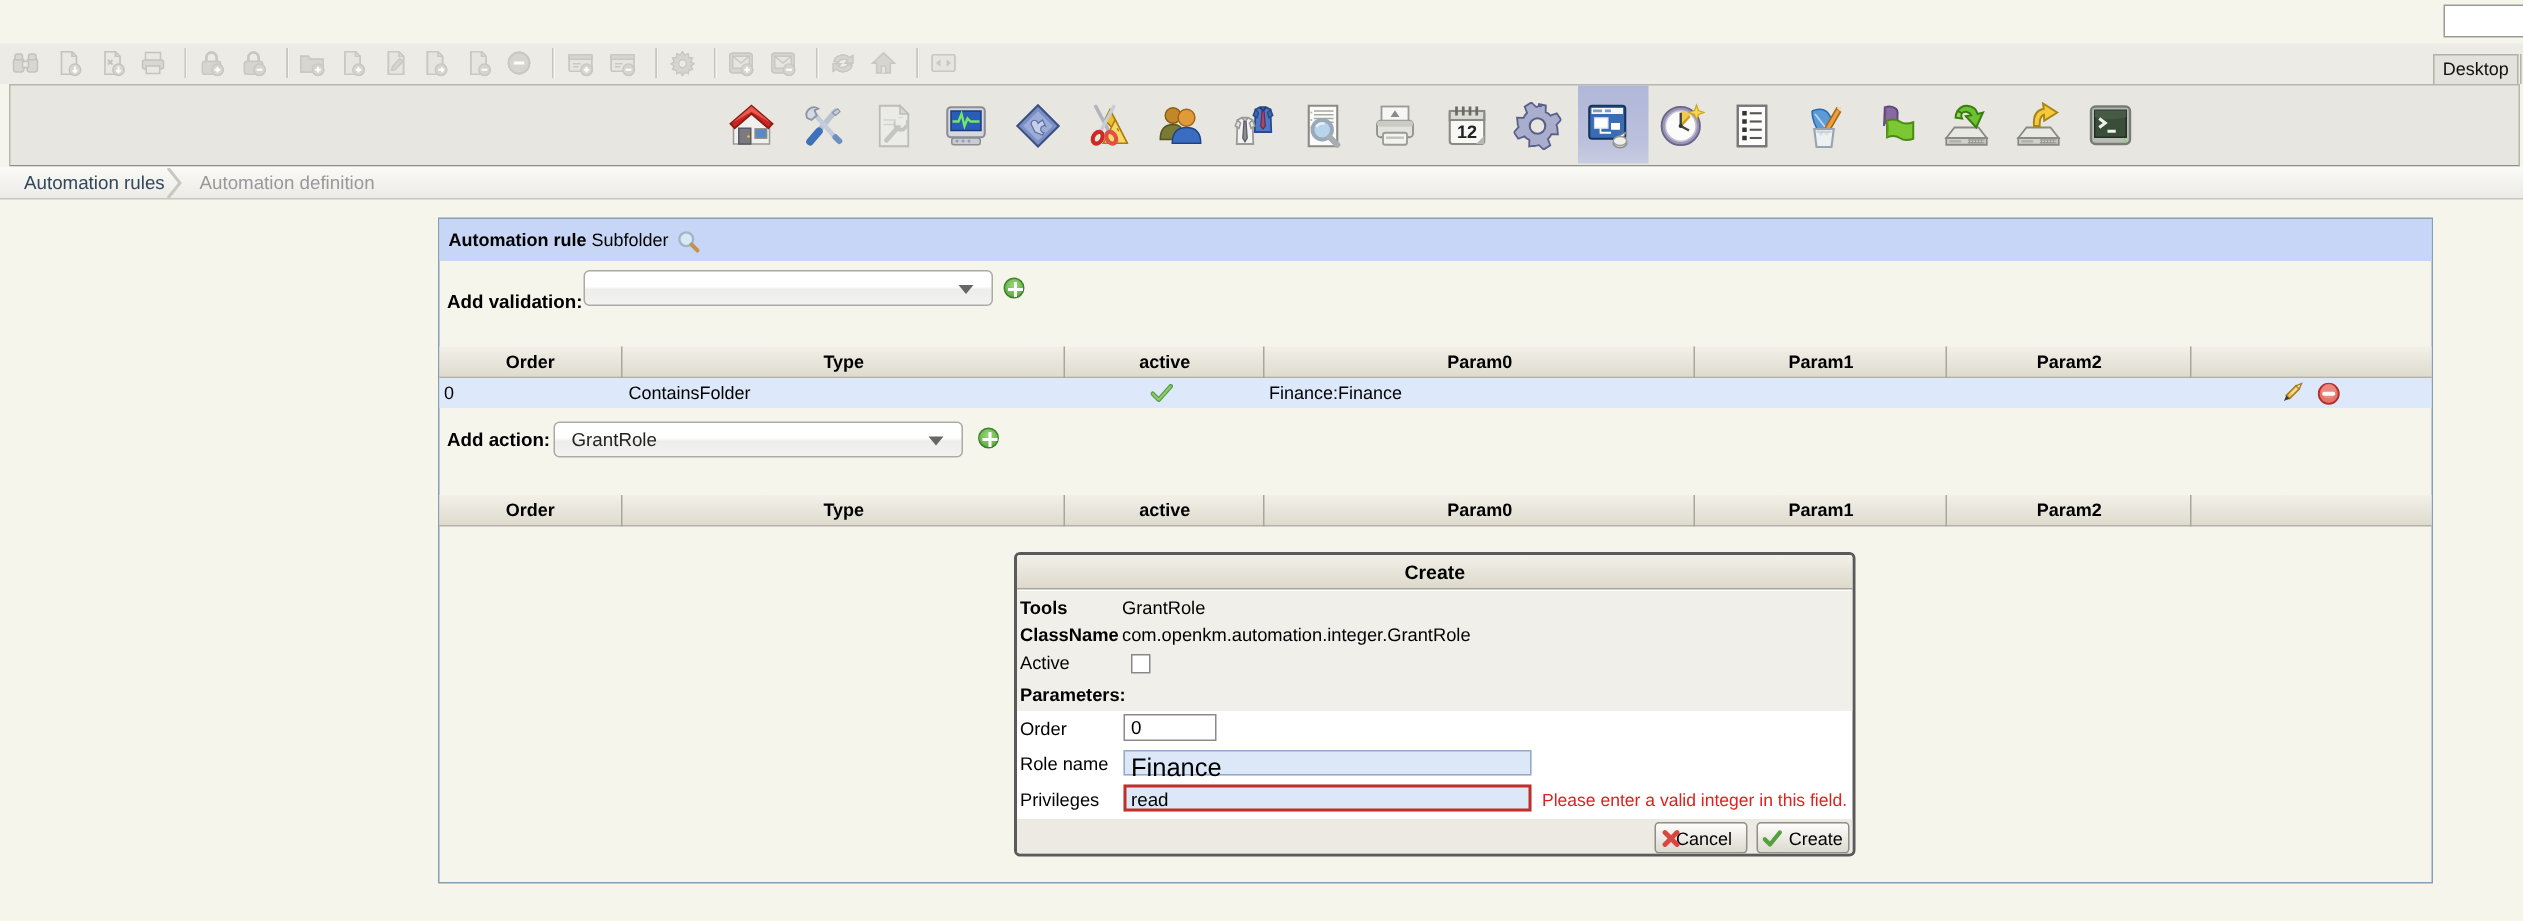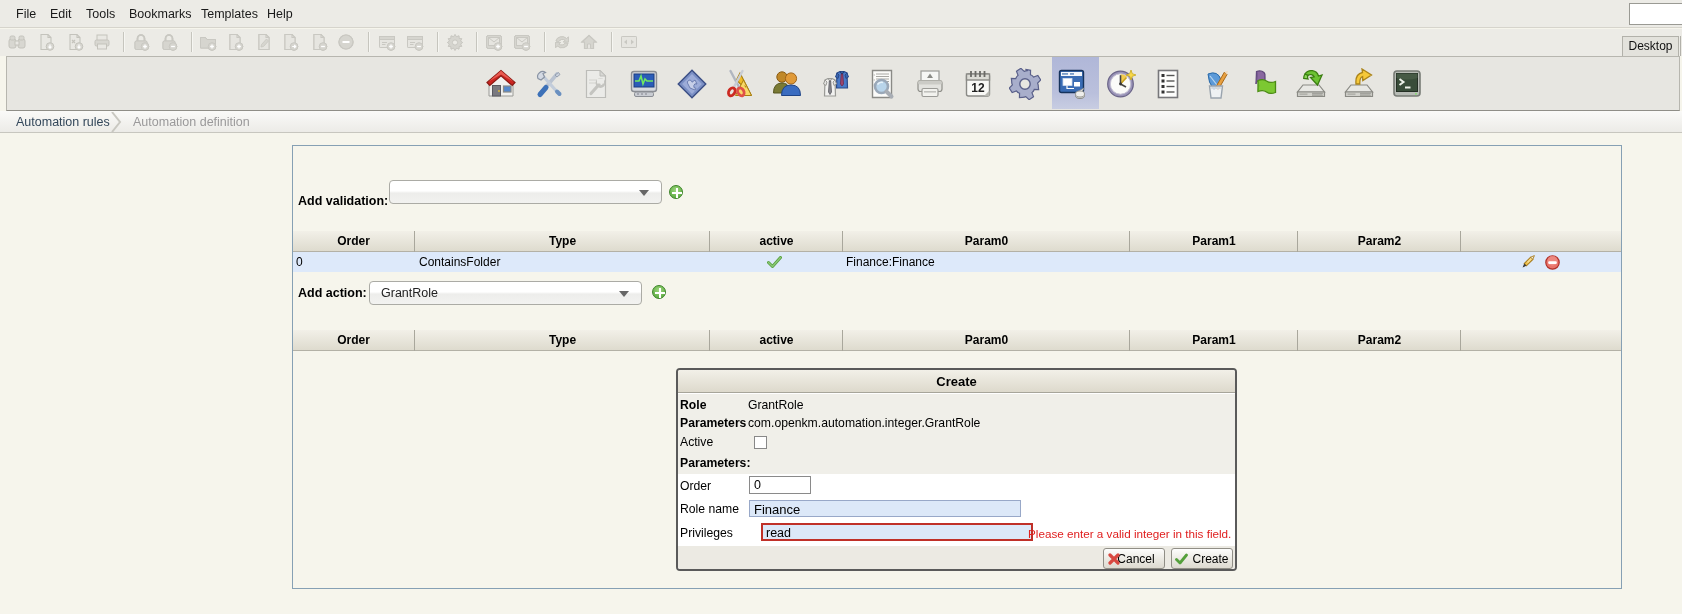--- a/index.html
+++ b/index.html
@@ -52,28 +52,20 @@
 #dgray { position:absolute; left:0; top:24px; width:557px; height:80px; background:#f0efe9; }
 #dfoot { position:absolute; left:0; top:176px; width:557px; height:23px; background:#eceae3; }
 .drow { position:absolute; left:2px; font-size:12.2px; color:#000; }
 .din { position:absolute; font-size:12.2px; color:#000; padding-left:3px; }
 .btn { position:absolute; height:21px; background:linear-gradient(#fdfdfc,#e9e7e0 60%,#dddad0); border:1px solid #908e86; border-radius:3px; font-size:12px; color:#000; text-align:center; }
 </style>
 </head>
 <body>
 <div id="page">
 
-  <div class="abs" id="menubar">
-    <span class="mi" style="left:16px">File</span>
-    <span class="mi" style="left:50px">Edit</span>
-    <span class="mi" style="left:86px">Tools</span>
-    <span class="mi" style="left:129px">Bookmarks</span>
-    <span class="mi" style="left:201px">Templates</span>
-    <span class="mi" style="left:267px">Help</span>
-  </div>
   <div class="abs" id="searchbox"></div>
 
   <div class="abs" id="smalltb"></div>
   <div id="smallicons">
 <svg class="abs sico" style="left:8px" width="18" height="18" viewBox="0 0 18 18">
         <rect x="1" y="6" width="7" height="9" rx="2" fill="#d8d7d1" stroke="#c4c3bc"></rect>
         <rect x="10" y="6" width="7" height="9" rx="2" fill="#d8d7d1" stroke="#c4c3bc"></rect>
         <rect x="7" y="8" width="4" height="4" fill="#e9e8e3" stroke="#c4c3bc"></rect>
         <rect x="2" y="3" width="5" height="4" rx="1.5" fill="#d8d7d1" stroke="#c4c3bc"></rect>
         <rect x="11" y="3" width="5" height="4" rx="1.5" fill="#d8d7d1" stroke="#c4c3bc"></rect>
@@ -463,20 +455,26 @@
 
   <div class="abs" id="crumb">
     <span class="c1">Automation rules</span>
     <svg class="abs" style="left:110px;top:1px" width="16" height="20">
       <path d="M2 0 L10 10 L2 20" fill="none" stroke="#c9c8c1" stroke-width="2"></path>
     </svg>
     <span class="c2">Automation definition</span>
   </div>
 
   <div class="abs" id="panel">
+    <div class="abs" id="ptitle"><b style="margin-left:6px">Automation rule</b> Subfolder
+      <svg style="position:absolute;left:158px;top:7px" width="16" height="16" viewBox="0 0 16 16">
+        <circle cx="6.5" cy="6.5" r="4.6" fill="#d9e8f4" stroke="#9fb6c8" stroke-width="1.6"></circle>
+        <path d="M10 10 L14 14" stroke="#c89050" stroke-width="2.6" stroke-linecap="round"></path>
+      </svg>
+    </div>
 
     <div class="abs lblrow" style="left:5px;top:48px;">Add validation:</div>
     <div class="ddl" style="left:96px;top:34px;width:273px;">
       <span class="arr"></span>
     </div>
     <div class="plus" style="left:376px;top:39px;"></div>
 
     <div class="hdrrow" style="top:85px;">
       <div class="hcell" style="left:0;width:122px;">Order</div>
       <div class="hcell" style="left:123px;width:294px;">Type</div>
@@ -519,33 +517,33 @@
       <div class="hcell" style="left:838px;width:167px;">Param1</div>
       <div class="hcell" style="left:1006px;width:162px;">Param2</div>
       <div class="hcell" style="left:1169px;width:159px;border-right:none;">&nbsp;</div>
     </div>
   </div>
 
   <div class="abs" id="dialog">
     <div id="dtitle">Create</div>
     <div id="dgray"></div>
     <div id="dfoot"></div>
-    <div class="drow" style="top:28px;"><b>Role</b></div>
+    <div class="drow" style="top:28px;"><b>Tools</b></div>
     <div class="din" style="left:67px;top:28px;">GrantRole</div>
-    <div class="drow" style="top:46px;"><b>Parameters</b></div>
+    <div class="drow" style="top:46px;"><b>ClassName</b></div>
     <div class="din" style="left:67px;top:46px;">com.openkm.automation.integer.GrantRole</div>
     <div class="drow" style="top:65px;">Active</div>
     <div class="abs" style="left:76px;top:66px;width:13px;height:13px;background:#fff;border:1px solid #888;"></div>
     <div class="drow" style="top:86px;"><b>Parameters:</b></div>
     <div class="drow" style="top:109px;">Order</div>
     <div class="abs" style="left:71px;top:106px;width:62px;height:18px;background:#fff;border:1px solid #8a8a8a;font-size:12.5px;padding:1px 0 0 4px;">0</div>
     <div class="drow" style="top:132px;">Role name</div>
-    <div class="abs" style="left:71px;top:130px;width:272px;height:17px;background:#dce8f8;border:1px solid #98a8c8;font-size:13px;padding:1px 0 0 4px;">Finance</div>
+    <div class="abs" style="left:71px;top:130px;width:272px;height:17px;background:#dce8f8;border:1px solid #98a8c8;font-size:17px;padding:1px 0 0 4px;">Finance</div>
     <div class="drow" style="top:156px;">Privileges</div>
-    <div class="abs" style="left:71px;top:153px;width:272px;height:18px;background:#dce8f8;border:2px solid #c03028;font-size:12.5px;padding:1px 0 0 3px;margin-left:12px;">read</div>
+    <div class="abs" style="left:71px;top:153px;width:272px;height:18px;background:#dce8f8;border:2px solid #c03028;font-size:12.5px;padding:1px 0 0 3px;">read</div>
     <div class="abs" style="left:350px;top:157px;font-size:11.7px;color:#e02020;white-space:nowrap;">Please enter a valid integer in this field.</div>
     <div class="btn" style="left:425px;top:178px;width:62px;">
       <svg style="position:absolute;left:4px;top:4px" width="12" height="12" viewBox="0 0 12 12">
         <path d="M2 2 L10 10 M10 2 L2 10" stroke="#d84840" stroke-width="3.2" stroke-linecap="round"></path>
       </svg>
       <span style="margin-left:4px;line-height:20px;">Cancel</span>
     </div>
     <div class="btn" style="left:493px;top:178px;width:62px;">
       <svg style="position:absolute;left:3px;top:4px" width="13" height="12" viewBox="0 0 13 12">
         <path d="M1.5 6.5 L5 10 L11.5 2" fill="none" stroke="#55a03c" stroke-width="2.8" stroke-linecap="round" stroke-linejoin="round"></path>

